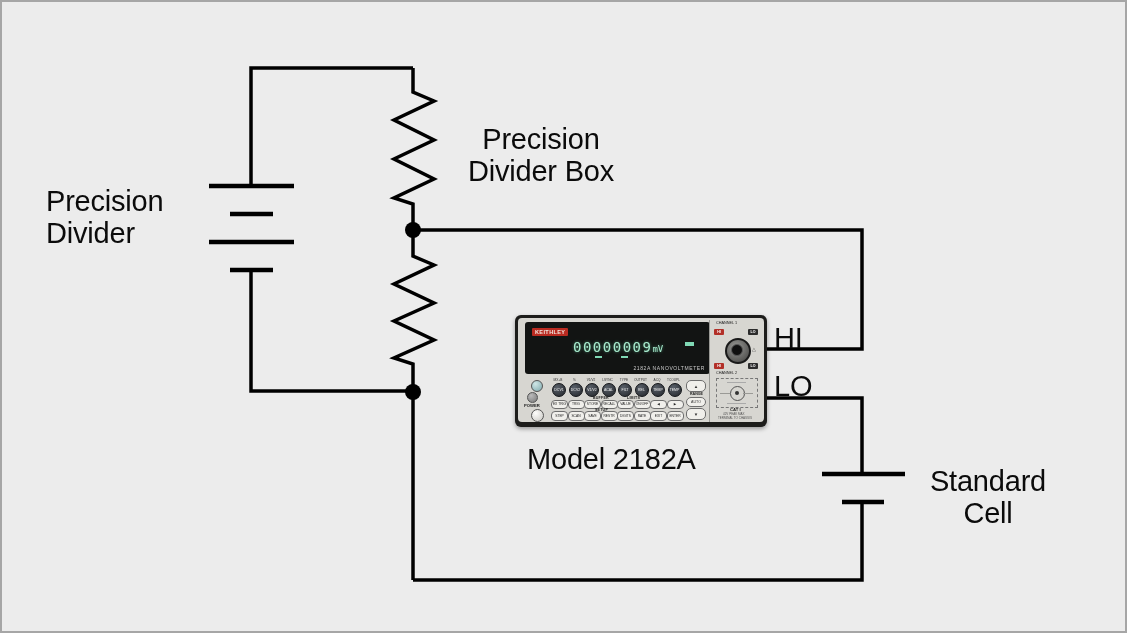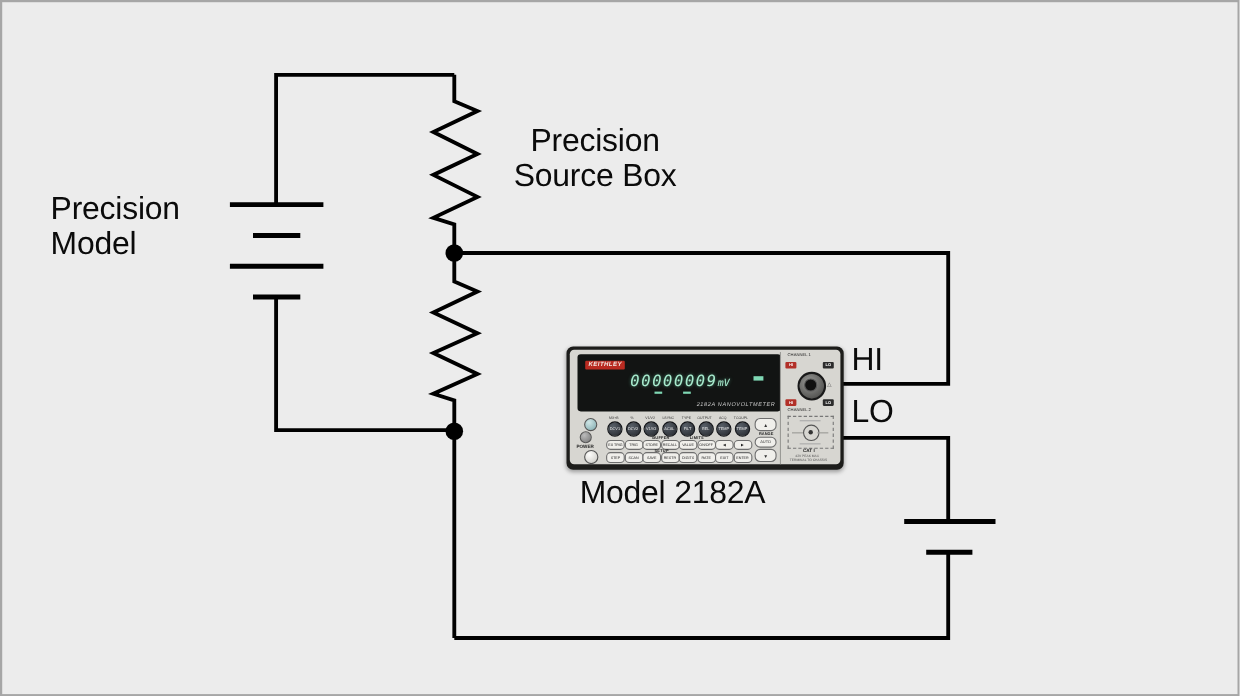--- a/index.html
+++ b/index.html
@@ -2,30 +2,30 @@
 <html><head>
 <meta charset="utf-8">
 <style>
   html,body{margin:0;padding:0;background:#fff;}
   .stage{
     position:relative;width:1127px;height:633px;box-sizing:border-box;
     background:#ececec;border:2px solid #a6a6a6;overflow:hidden;
     font-family:"Liberation Sans",sans-serif;
   }
   .circuit{position:absolute;left:0;top:0;}
-  .lbl{position:absolute;font-size:29px;line-height:32px;color:#0b0b0b;letter-spacing:-0.2px;white-space:nowrap;}
+  .lbl{position:absolute;font-size:29px;line-height:32px;color:#0b0b0b;letter-spacing:-0.2px;white-space:nowrap;margin-top:11px;}
   .lbl.center{text-align:center;}
 
   
   .meter{
     position:absolute;left:513px;top:313px;width:252px;height:112px;
     background:#1d1d1b;border-radius:6px;box-shadow:0 2px 4px rgba(0,0,0,.35);
   }
   .face{position:absolute;left:3px;top:3px;right:3px;bottom:5px;background:#d7d6d1;border-radius:4px;}
-  .disp{position:absolute;left:7px;top:4px;width:185px;height:52px;background:#121413;border-radius:3px;overflow:hidden;font-style:italic;}
+  .disp{position:absolute;left:7px;top:4px;width:185px;height:52px;background:#121413;border-radius:3px;overflow:hidden;}
   .brand{position:absolute;left:7px;top:6px;background:#b92b21;color:#f2e9e2;font-size:5.5px;font-weight:bold;
          padding:1px 3px;border-radius:1px;letter-spacing:.4px;}
   .digits{position:absolute;left:48px;top:17px;color:#a9eccf;font-family:"DejaVu Sans Mono",monospace;
           font-size:14px;letter-spacing:1.5px;text-shadow:0 0 3px rgba(120,240,190,.55);}
   .digits .unit{font-size:9px;letter-spacing:0;}
   .annun{position:absolute;width:7px;height:1.5px;background:#7fd8b4;}
   .model-tag{position:absolute;right:5px;bottom:3px;color:#c9c9c9;font-size:5px;letter-spacing:.6px;}
   .mtiny{position:absolute;font-size:3.2px;color:#333;width:14px;text-align:center;white-space:nowrap;}
   .rk{position:absolute;width:12px;height:12px;border-radius:50%;
       background:radial-gradient(circle at 35% 30%,#596069,#23262b);border:1px solid #121418;
@@ -63,35 +63,39 @@
     <g fill="none" stroke="#000" stroke-width="4.5" stroke-linecap="butt">
       <path d="M207,184 H292 M228,212 H271 M207,240 H292 M228,268 H271"></path>
       <path d="M820,472 H903 M840,500 H882"></path>
     </g>
     <circle cx="411" cy="228" r="8" fill="#000"></circle>
     <circle cx="411" cy="390" r="8" fill="#000"></circle>
   </svg>
 
   <div class="lbl" style="left:44px;top:172px;">
     <div>Precision</div>
-    <div>Model</div>
+    <div>Divider</div>
   </div>
 
   <div class="lbl center" style="left:449px;top:110px;width:180px;">
     <div>Precision</div>
-    <div>Source Box</div>
+    <div>Divider Box</div>
   </div>
 
   <div class="lbl" style="left:772px;top:309px;">HI</div>
   <div class="lbl" style="left:772px;top:357px;">LO</div>
 
   <div class="lbl" style="left:525px;top:430px;">
     <div>Model 2182A</div>
   </div>
 
+  <div class="lbl center" style="left:906px;top:452px;width:160px;">
+    <div>Standard</div>
+    <div>Cell</div>
+  </div>
 
   <div class="meter">
     <div class="face">
 
       <div class="disp">
         <span class="brand">KEITHLEY</span>
         <span class="digits"><span>00000009</span><span class="unit">mV</span></span>
         <span class="annun" style="left:70px;top:34px;"></span>
         <span class="annun" style="left:96px;top:34px;"></span>
         <span class="annun" style="left:160px;top:20px;width:9px;height:4px;"></span>

